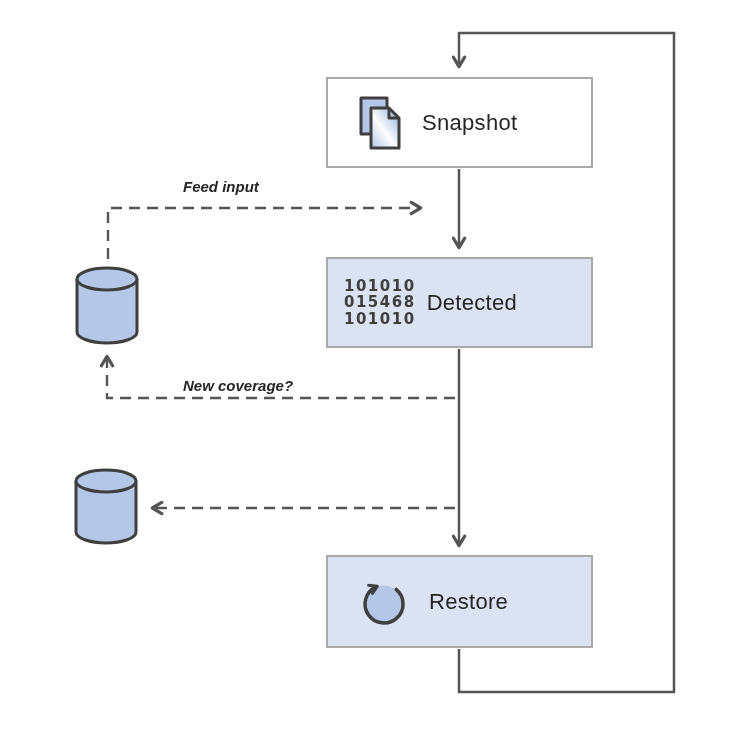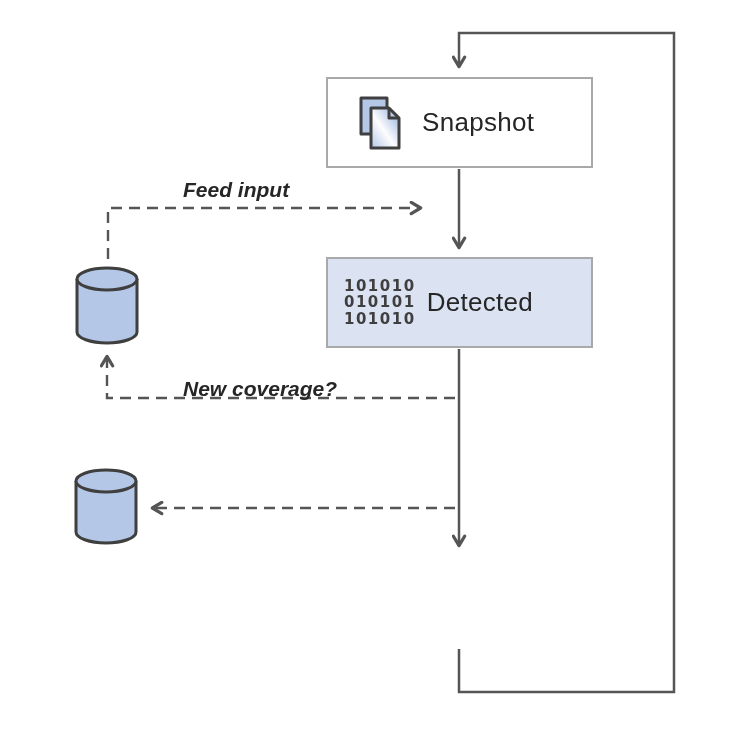--- a/index.html
+++ b/index.html
@@ -33,38 +33,38 @@
     position:absolute;
     width:267px;height:91px;
     border:2px solid var(--node-border);
     display:flex;align-items:center;
     background:var(--node-fill);
   }
   .node-snapshot{left:326px;top:77px;background:var(--snapshot-fill);}
   .node-fuzzing{left:326px;top:257px;}
   .node-restore{left:326px;top:555px;height:93px;}
   .node-label{
-    font-size:26px;color:var(--text);letter-spacing:.3px;
+    font-size:22px;color:var(--text);letter-spacing:.3px;
   }
   .node-snapshot .node-label{margin-left:14px;}
   .node-fuzzing .node-label{margin-left:11px;}
   .node-restore .node-label{margin-left:17px;}
   .doc-icon{margin-left:24px;flex:0 0 auto;}
   .restore-icon{margin-left:28px;flex:0 0 auto;}
   .binary-icon{
     margin-left:16px;flex:0 0 auto;
     font-family:"DejaVu Sans", sans-serif;
     font-weight:700;font-size:15px;line-height:16.5px;
     letter-spacing:1.5px;color:var(--shape-outline);
     text-align:center;
   }
   .binary-row{display:block;}
   .edge-label{
     position:absolute;
-    font-style:italic;font-weight:700;font-size:21px;
+    font-style:italic;font-weight:700;font-size:15px;
     color:var(--text);white-space:nowrap;
   }
   .label-feed-input{left:183px;top:178px;}
   .label-new-coverage{left:183px;top:377px;}
   .label-detected-crash{left:183px;top:471px;}
 </style>
 </head>
 <body>
 
 <div class="canvas">
@@ -112,23 +112,30 @@
       <path d="M9 4 h26 v36 h-26 z" fill="var(--cylinder-fill)" stroke="var(--shape-outline)" stroke-width="3" stroke-linejoin="round"></path>
       <path d="M19 14 h18 l10 10 v30 h-28 z" fill="url(#pageshine)" stroke="var(--shape-outline)" stroke-width="3" stroke-linejoin="round"></path>
       <path d="M37 14 v10 h10" fill="none" stroke="var(--shape-outline)" stroke-width="3" stroke-linejoin="round"></path>
     </svg>
     <span class="node-label">Snapshot</span>
   </div>
 
   <div class="node node-fuzzing">
     <span class="binary-icon">
       <span class="binary-row">101010</span>
-      <span class="binary-row">010101</span>
+      <span class="binary-row">015468</span>
       <span class="binary-row">101010</span>
     </span>
     <span class="node-label">Detected</span>
   </div>
 
+  <div class="node node-restore">
+    <svg class="restore-icon" width="56" height="58" viewBox="0 0 56 58">
+      <circle cx="28" cy="31" r="18.5" fill="var(--cylinder-fill)"></circle>
+      <path d="M40.2 16.4 A19 19 0 1 1 20 13.8" fill="none" stroke="var(--shape-outline)" stroke-width="3.5" stroke-linecap="round" marker-end="url(#ah-dark)"></path>
+    </svg>
+    <span class="node-label">Restore</span>
+  </div>
 
   <span class="edge-label label-feed-input">Feed input</span>
   <span class="edge-label label-new-coverage">New coverage?</span>
 
 </div>
 
 </body></html>

